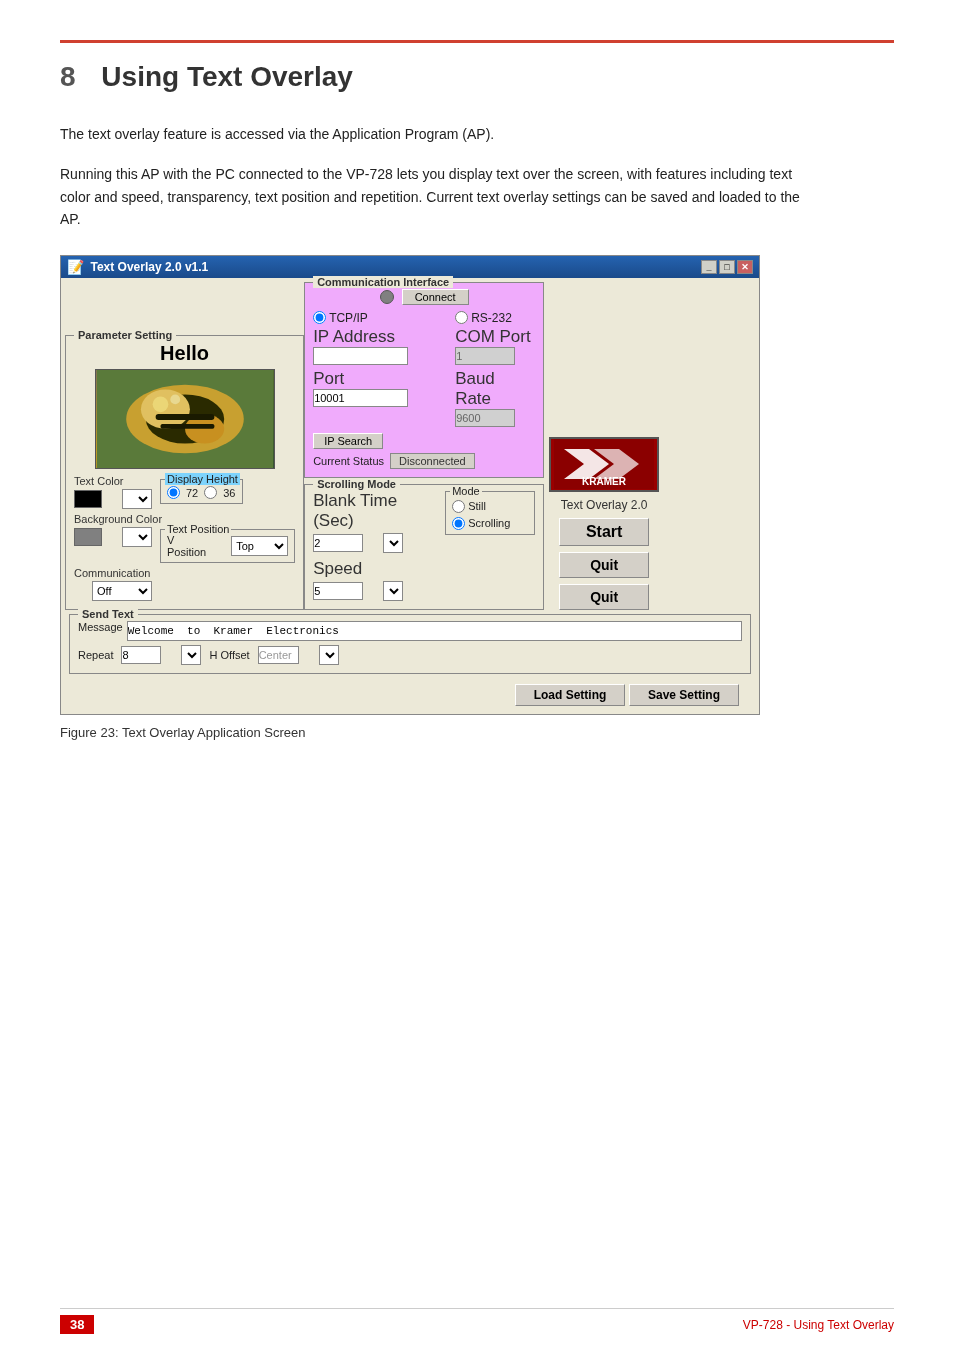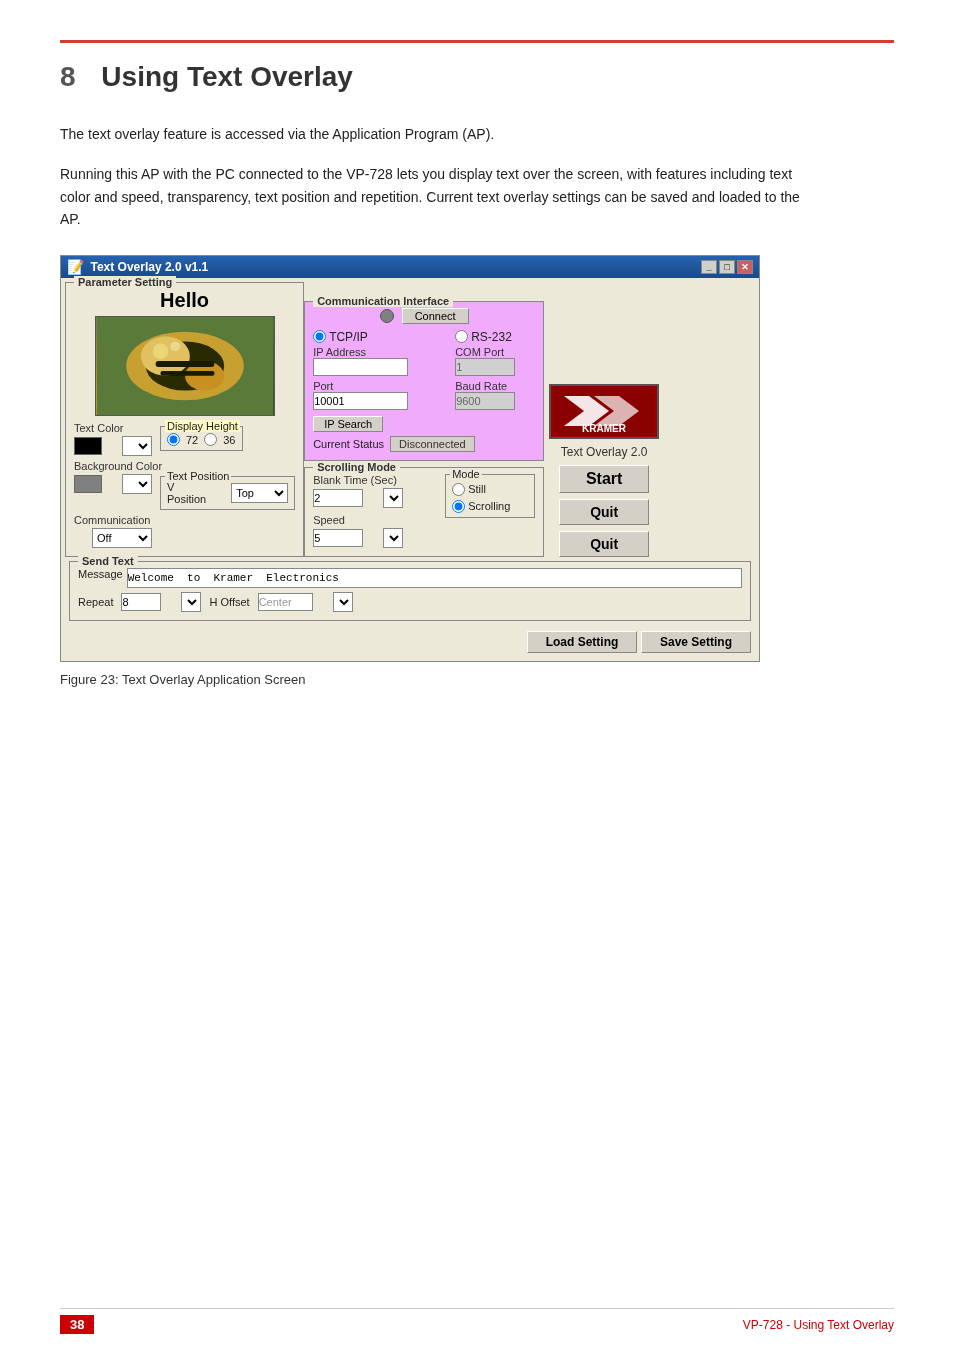--- a/index.html
+++ b/index.html
@@ -194,21 +194,21 @@
       border: 1px solid #888;
       padding: 2px 6px 4px 6px;
       position: relative;
       display: inline-block;
     }
 
     .display-height-label {
       position: absolute;
       top: -7px;
       left: 4px;
-      background: #fef9c3;
+      background: #7dd3fc;
       padding: 0 2px;
       font-size: 11px;
     }
 
     .radio-row {
       display: flex;
       align-items: center;
       gap: 6px;
       font-size: 11px;
       margin-top: 4px;
@@ -282,21 +282,21 @@
       background: #d4d0c8;
       border: 1px solid #888;
       border-top-color: #fff;
       border-left-color: #fff;
       font-size: 11px;
       padding: 1px 12px;
       cursor: pointer;
     }
 
     .field-label {
-      font-size: 11px;
+      font-size: 17px;
       color: #333;
     }
 
     .field-input {
       width: 90px;
       height: 18px;
       border: 1px solid #888;
       background: #fff;
       font-size: 11px;
     }
@@ -727,28 +727,28 @@
         <input type="text" class="message-input" value="Welcome  to  Kramer  Electronics" style="">
       </div>
       <div class="repeat-hoffset-row">
         <span>Repeat</span>
         <div style="display:flex; align-items:center; gap:2px;">
           <input type="text" value="8" style="width: 40px; height: 18px; border: 1px solid rgb(136, 136, 136); font-size: 11px;">
           <select class="small-select" style="width:20px;"></select>
         </div>
         <span>H Offset</span>
         <div style="display:flex; align-items:center; gap:2px;">
-          <input type="text" value="Center" style="width: 55px; height: 18px; border: 1px solid rgb(136, 136, 136); font-size: 11px; color: rgb(153, 153, 153);">
+          <input type="text" value="Center" style="width: 41px; height: 18px; border: 1px solid rgb(136, 136, 136); font-size: 11px; color: rgb(153, 153, 153);">
           <select class="small-select" style="width:20px;"></select>
         </div>
       </div>
     </div>
   </div>
 
-  <div style="display:flex; justify-content:flex-end; padding:0 8px 8px 8px; gap:4px;">
+  <div style="display:flex; justify-content:flex-end; padding:0 20px 8px 8px; gap:4px;">
     <button class="app-btn-sm">Load Setting</button>
     <button class="app-btn-sm">Save Setting</button>
   </div>
 
 </div>
 
 <div class="figure-caption">Figure 23: Text Overlay Application Screen</div>
 
 <div class="page-footer">
   <div class="page-num">38</div>

